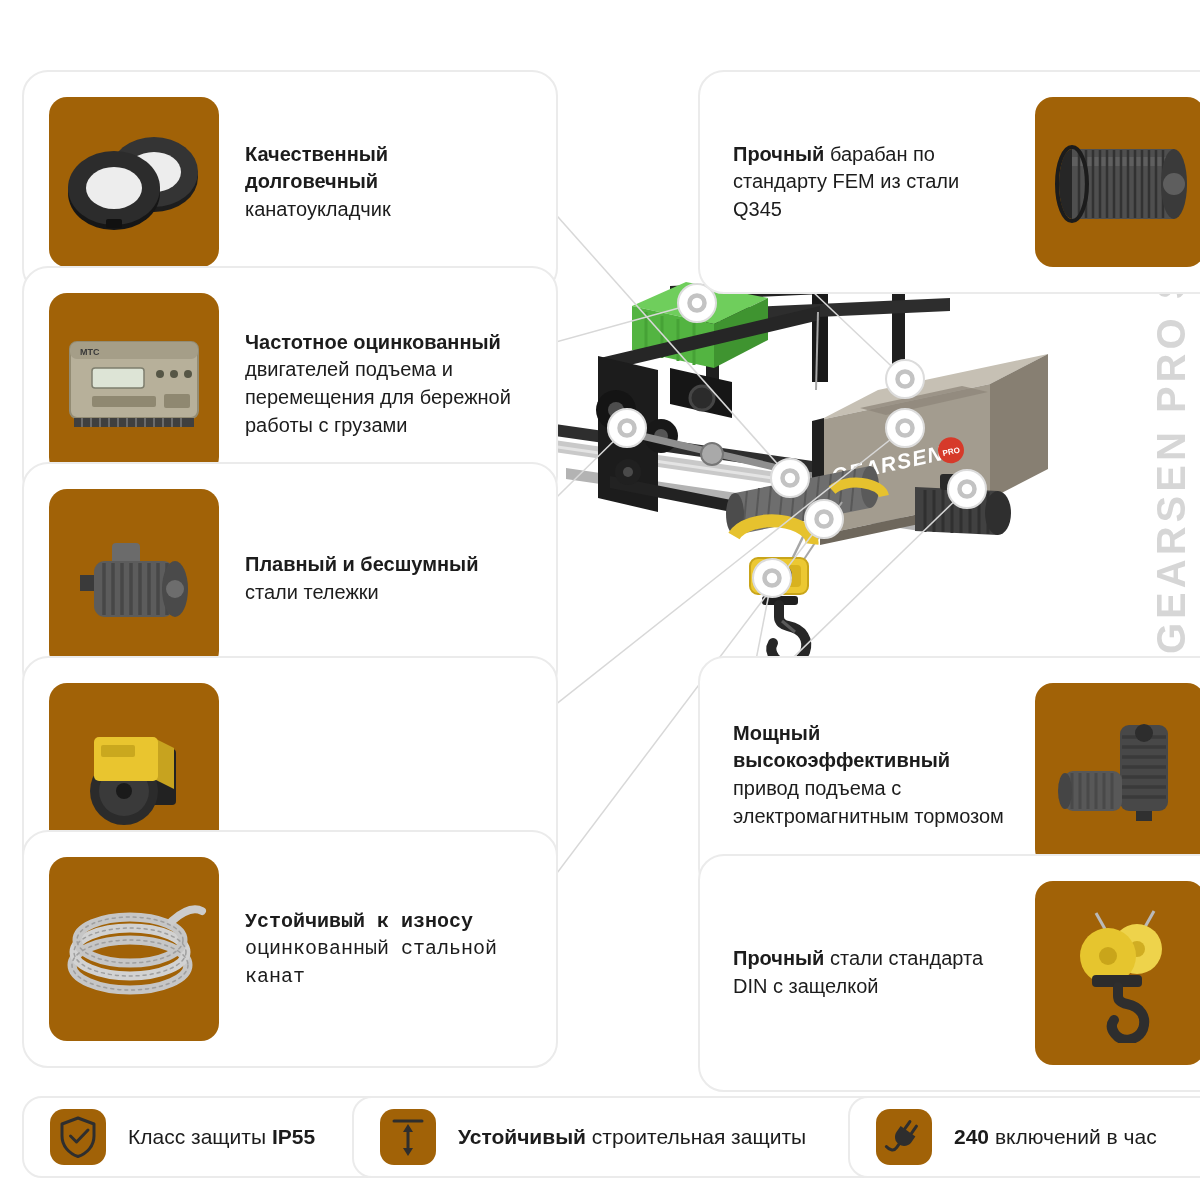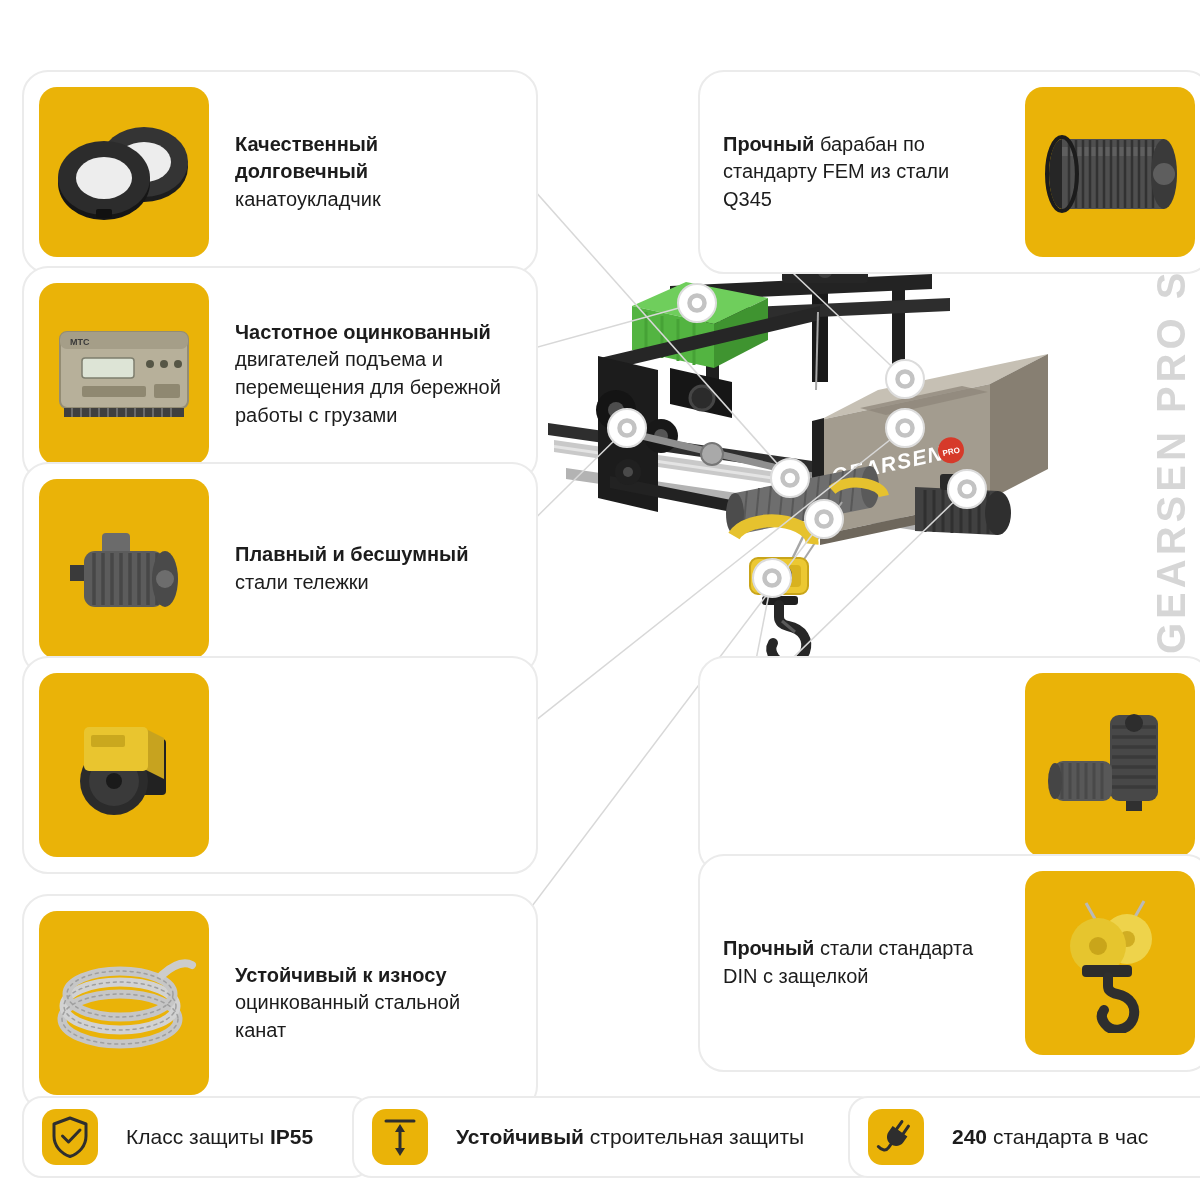--- a/index.html
+++ b/index.html
@@ -1,27 +1,27 @@
 <!DOCTYPE html>
 <html><head>
 <meta charset="utf-8">
 <style>
   html,body{margin:0;padding:0;}
   body{width:1200px;height:1200px;position:relative;background:#ffffff;
        font-family:"Liberation Sans",sans-serif;color:#1c1c1c;overflow:hidden;}
   .card{position:absolute;background:#fff;border:2px solid #ebebeb;border-radius:26px;
-        display:flex;align-items:center;padding:15px;z-index:10;}
-  .tile{background:#eab308;border-radius:18px;display:flex;align-items:center;justify-content:center;overflow:hidden;}
+        display:flex;align-items:center;padding:25px;z-index:10;}
+  .tile{background:#a16207;border-radius:18px;display:flex;align-items:center;justify-content:center;overflow:hidden;}
   .card .tile{flex:0 0 170px;align-self:stretch;}
   .card .txt{flex:1;padding:0 8px 0 26px;font-size:20px;line-height:1.38;}
   .card.rside{flex-direction:row-reverse;}
   .card.rside .txt{text-align:left;padding:0 26px 0 8px;}
   .txt b{font-weight:bold;}
   .badge{position:absolute;top:1096px;height:78px;background:#fff;border:2px solid #ebebeb;border-radius:20px;
-         display:flex;align-items:center;gap:28px;padding:0 18px;z-index:10;}
+         display:flex;align-items:center;gap:22px;padding:0 26px;z-index:10;}
   .badge .tile{width:56px;height:56px;border-radius:14px;flex:0 0 56px;}
   .badge .txt{font-size:21px;}
   .watermark{position:absolute;right:6px;top:264px;height:390px;writing-mode:vertical-rl;
              transform:rotate(180deg);font-size:40px;font-weight:bold;color:#d6d6d6;
              letter-spacing:4px;z-index:1;user-select:none;white-space:nowrap;}
   svg{display:block;}
   .machine{position:absolute;left:520px;top:240px;z-index:2;}
   .overlay{position:absolute;left:0;top:0;z-index:5;pointer-events:none;}
 </style>
 </head>
@@ -227,21 +227,21 @@
       <circle cx="70" cy="86" r="34" fill="#2b2b2b"></circle>
       <circle cx="70" cy="86" r="25" fill="#3a3a3a"></circle>
       <circle cx="70" cy="86" r="8" fill="#1a1a1a"></circle>
       <polygon points="102,34 120,43 120,84 102,75" fill="#c7a31f"></polygon>
       <rect x="40" y="32" width="64" height="44" rx="5" fill="#e9c52f"></rect>
       <rect x="47" y="40" width="34" height="12" rx="2" fill="#caa81e"></rect>
     </svg>
   </div>
 </div>
 
-<div class="card" style="left:22px;top:894px;width:482px;height:184px;">
+<div class="card" style="left:22px;top:830px;width:482px;height:184px;font-family:Liberation Mono, monospace;">
   <div class="tile">
     <svg width="160" height="140" viewBox="0 0 160 140">
       <g fill="none" stroke-linecap="round">
         <ellipse cx="76" cy="86" rx="58" ry="25" stroke="#c6c6c6" stroke-width="9"></ellipse>
         <ellipse cx="76" cy="73" rx="56" ry="24" stroke="#d2d2d2" stroke-width="9"></ellipse>
         <ellipse cx="76" cy="61" rx="53" ry="23" stroke="#c6c6c6" stroke-width="9"></ellipse>
         <path d="M118,42 q18,-16 30,-10" stroke="#cccccc" stroke-width="8"></path>
         <ellipse cx="76" cy="86" rx="58" ry="25" stroke="#9f9f9f" stroke-width="1.5" stroke-dasharray="3,4"></ellipse>
         <ellipse cx="76" cy="73" rx="56" ry="24" stroke="#9f9f9f" stroke-width="1.5" stroke-dasharray="3,4"></ellipse>
         <ellipse cx="76" cy="61" rx="53" ry="23" stroke="#9f9f9f" stroke-width="1.5" stroke-dasharray="3,4"></ellipse>
@@ -275,20 +275,23 @@
     <svg width="160" height="140" viewBox="0 0 160 140">
       <rect x="80" y="20" width="48" height="86" rx="9" fill="#484848"></rect>
       <path d="M82,32 H126 M82,42 H126 M82,52 H126 M82,62 H126 M82,72 H126 M82,82 H126 M82,92 H126" stroke="#3a3a3a" stroke-width="3.5" fill="none"></path>
       <circle cx="104" cy="28" r="9" fill="#2d2d2d"></circle>
       <rect x="24" y="66" width="58" height="40" rx="9" fill="#585858"></rect>
       <path d="M32,68 V104 M40,68 V104 M48,68 V104 M56,68 V104 M64,68 V104 M72,68 V104" stroke="#494949" stroke-width="3" fill="none"></path>
       <ellipse cx="25" cy="86" rx="7" ry="18" fill="#454545"></ellipse>
       <rect x="96" y="106" width="16" height="10" fill="#303030"></rect>
     </svg>
   </div>
+  <div class="txt">
+    <b>Мощный высокоэффективный</b><span> привод подъема с электромагнитным тормозом</span>
+  </div>
 </div>
 
 <div class="card rside" style="left:698px;top:854px;width:480px;height:184px;">
   <div class="tile">
     <svg width="160" height="140" viewBox="0 0 160 140">
       <path d="M56,10 L74,42" stroke="#b9b9b9" stroke-width="3" fill="none"></path>
       <path d="M114,8 L96,40" stroke="#b9b9b9" stroke-width="3" fill="none"></path>
       <circle cx="97" cy="46" r="25" fill="#eed34b"></circle>
       <circle cx="97" cy="46" r="8" fill="#d0ad22"></circle>
       <circle cx="68" cy="53" r="28" fill="#e6c52e"></circle>
@@ -333,15 +336,15 @@
     <svg width="48" height="48" viewBox="0 0 48 48">
       <g transform="rotate(35 24 24)">
         <line x1="20" y1="8" x2="20" y2="17" stroke="#2e2e2e" stroke-width="3" stroke-linecap="round"></line>
         <line x1="28" y1="8" x2="28" y2="17" stroke="#2e2e2e" stroke-width="3" stroke-linecap="round"></line>
         <path d="M15,17 h18 v7 c0,5 -4,9 -9,9 s-9,-4 -9,-9 Z" fill="#2e2e2e"></path>
         <path d="M24,33 v4 c0,5 -5,6 -9,5" fill="none" stroke="#2e2e2e" stroke-width="3" stroke-linecap="round"></path>
       </g>
     </svg>
   </div>
   <div class="txt">
-    <span></span><b>240</b><span> стандарта в час</span>
+    <span></span><b>240</b><span> включений в час</span>
   </div>
 </div>
 
 </body></html>

